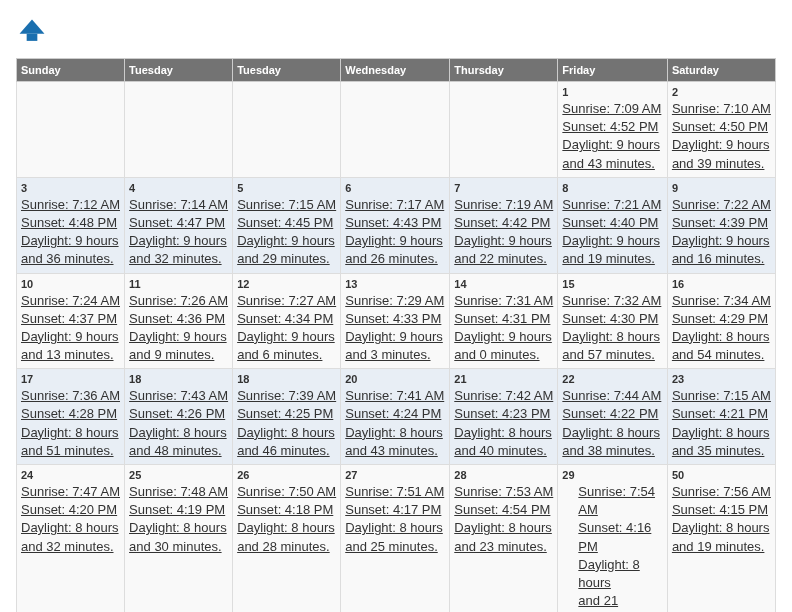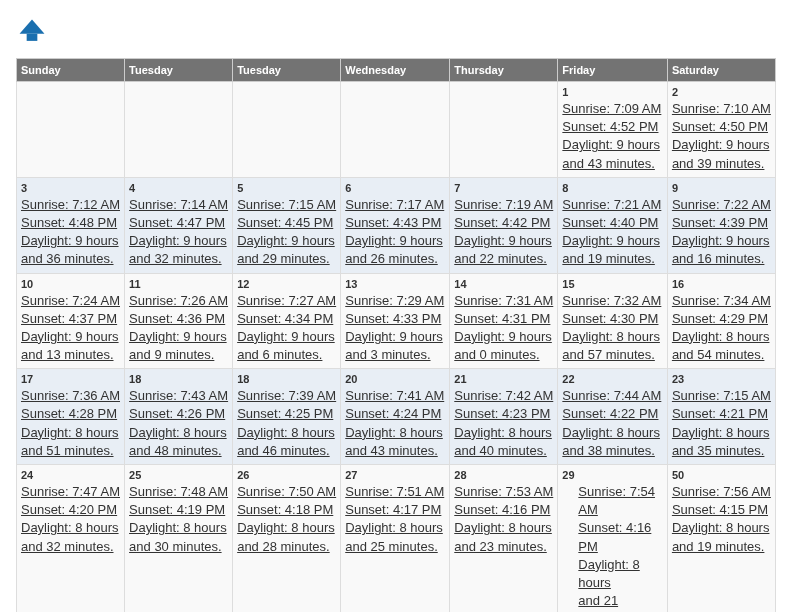--- a/index.html
+++ b/index.html
@@ -342,21 +342,21 @@
             <td>
               <span class="day-num">27</span>
               <div class="day-info" style="white-space: pre-line;">Sunrise: 7:51 AM
 Sunset: 4:17 PM
 Daylight: 8 hours
 and 25 minutes.</div>
             </td>
             <td>
               <span class="day-num">28</span>
               <div class="day-info" style="white-space: pre-line;">Sunrise: 7:53 AM
-Sunset: 4:16 PM
+Sunset: 4:54 PM
 Daylight: 8 hours
 and 23 minutes.</div>
             </td>
             <td>
               <span class="day-num">29</span>
               <div class="day-info" style="white-space: pre-line; margin-left: 16px;">Sunrise: 7:54 AM
 Sunset: 4:16 PM
 Daylight: 8 hours
 and 21 minutes.</div>
             </td>

